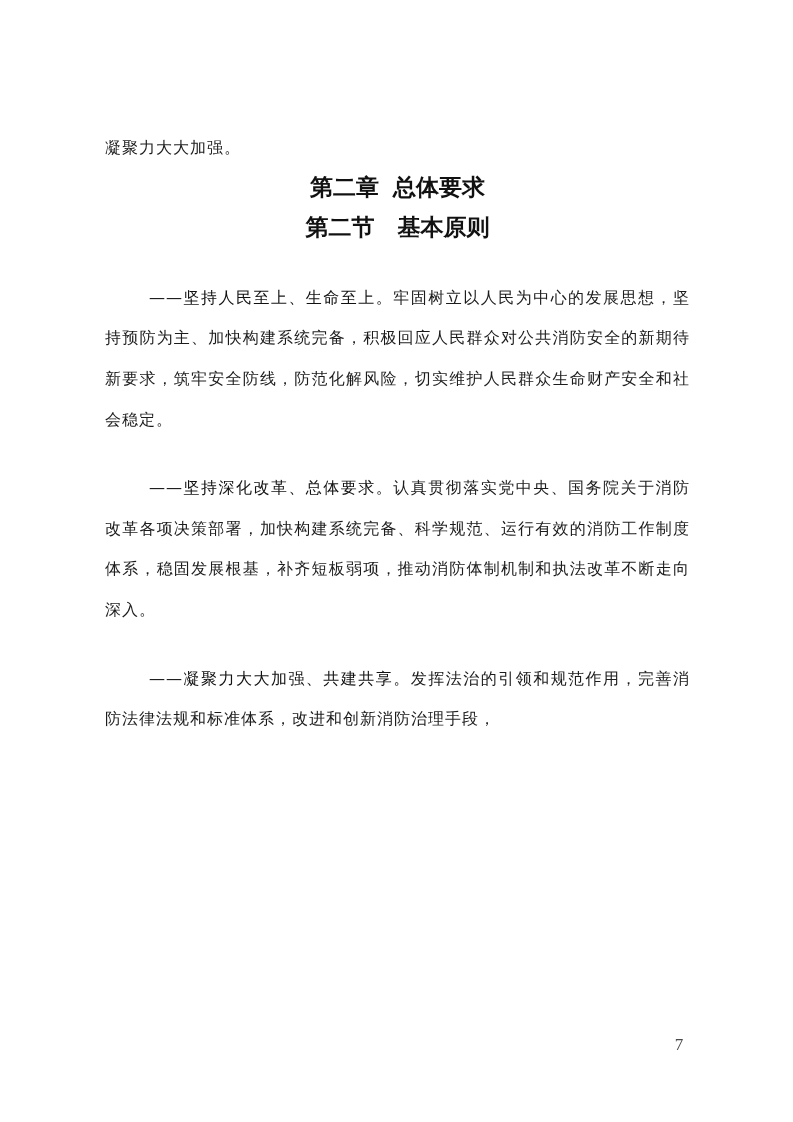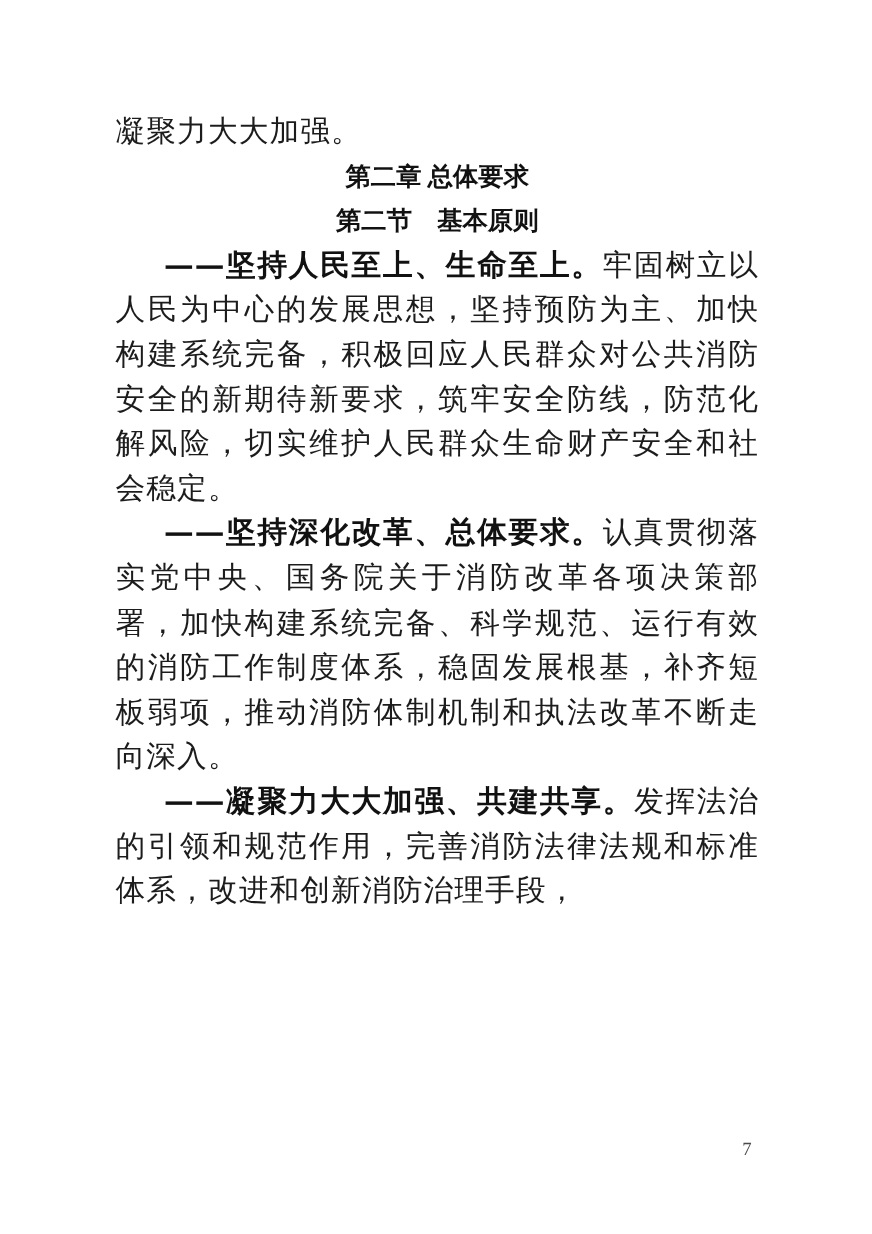--- a/index.html
+++ b/index.html
@@ -15,38 +15,39 @@
     color: #1c1c1c;
   }
   .content {
     position: absolute;
     left: 105px;
     top: 100px;
     width: 585px;
   }
   .body-line,
   .para {
-    font-size: 27px;
+    font-size: 16px;
     line-height: 40.6px;
     letter-spacing: 1px;
     text-align: justify;
+    margin-top: 28px;
   }
   .para { text-indent: 44px; }
   .no-indent { text-indent: 0; }
   .chapter-heading,
   .section-heading {
     font-size: 23px;
     line-height: 40.6px;
     font-weight: bold;
     text-align: center;
-    font-family: Liberation Serif, serif;
+    font-family: Liberation Mono, monospace;
     color: #111111;
   }
   .principle-lead {
-    font-weight: bold;
+    font-weight: normal;
     color: #111111;
   }
   .page-number {
     position: absolute;
     left: 669px;
     top: 1035px;
     width: 20px;
     text-align: center;
     font-family: "Liberation Serif", serif;
     font-size: 17px;

